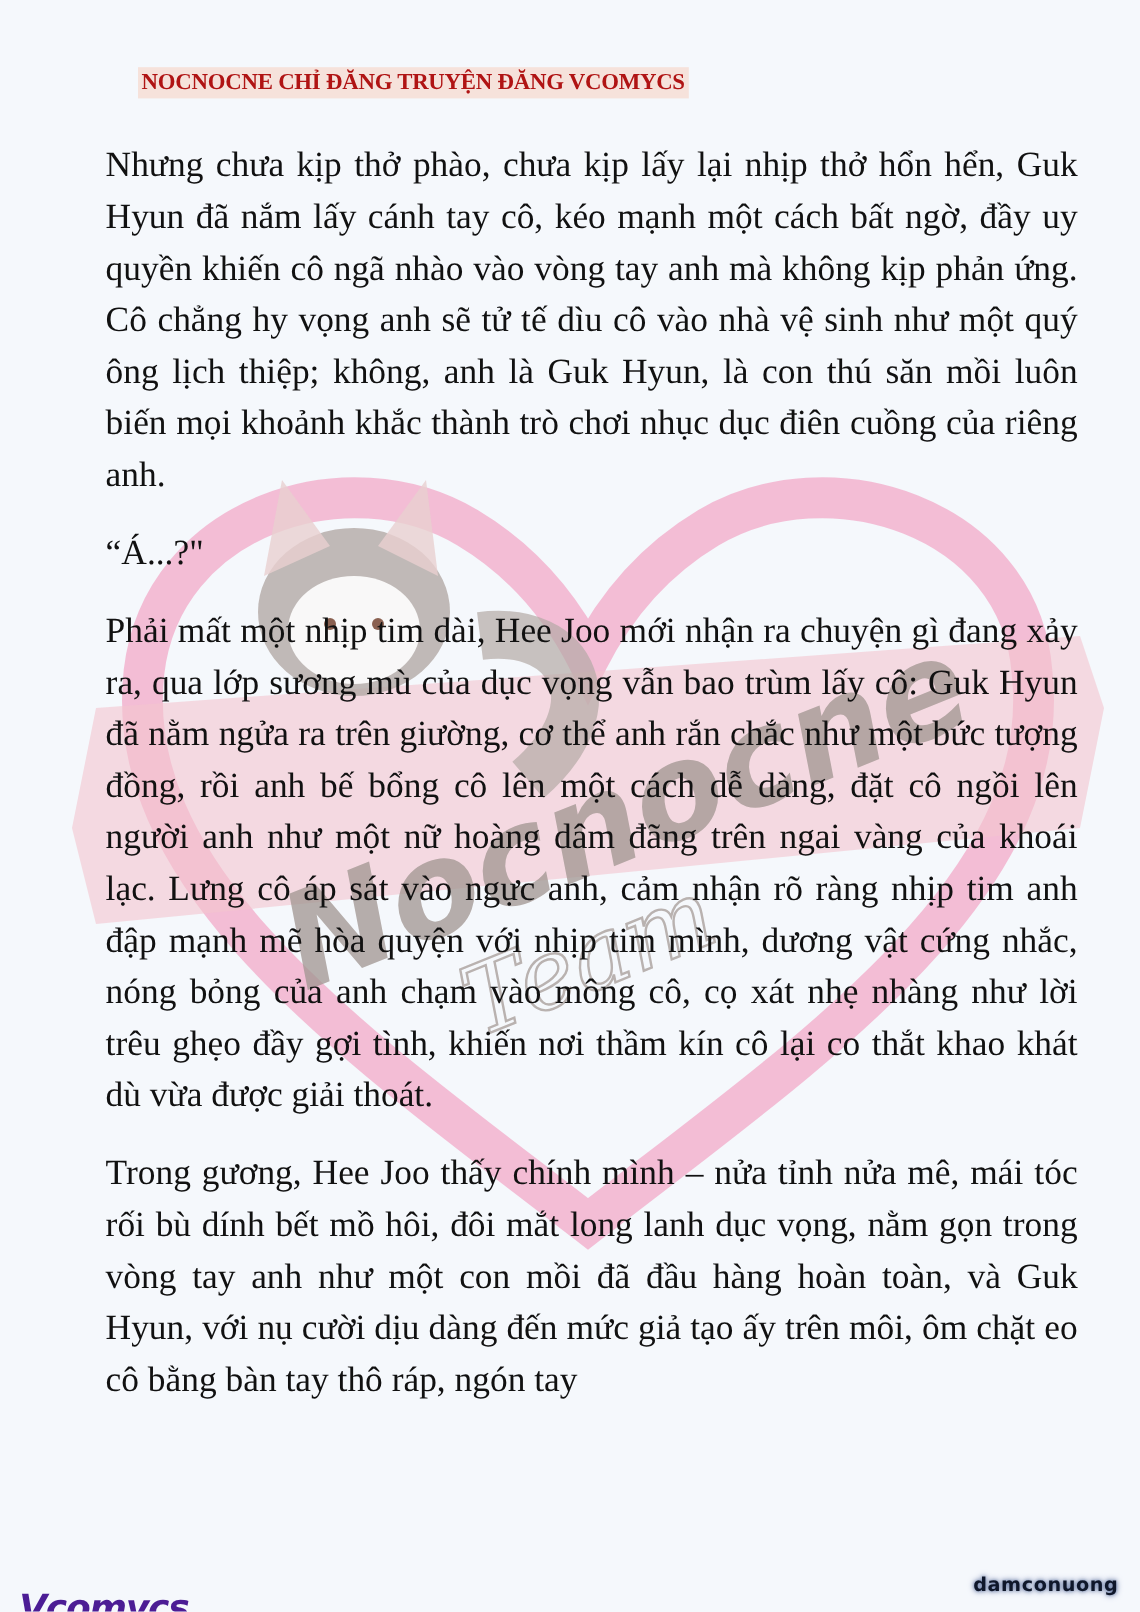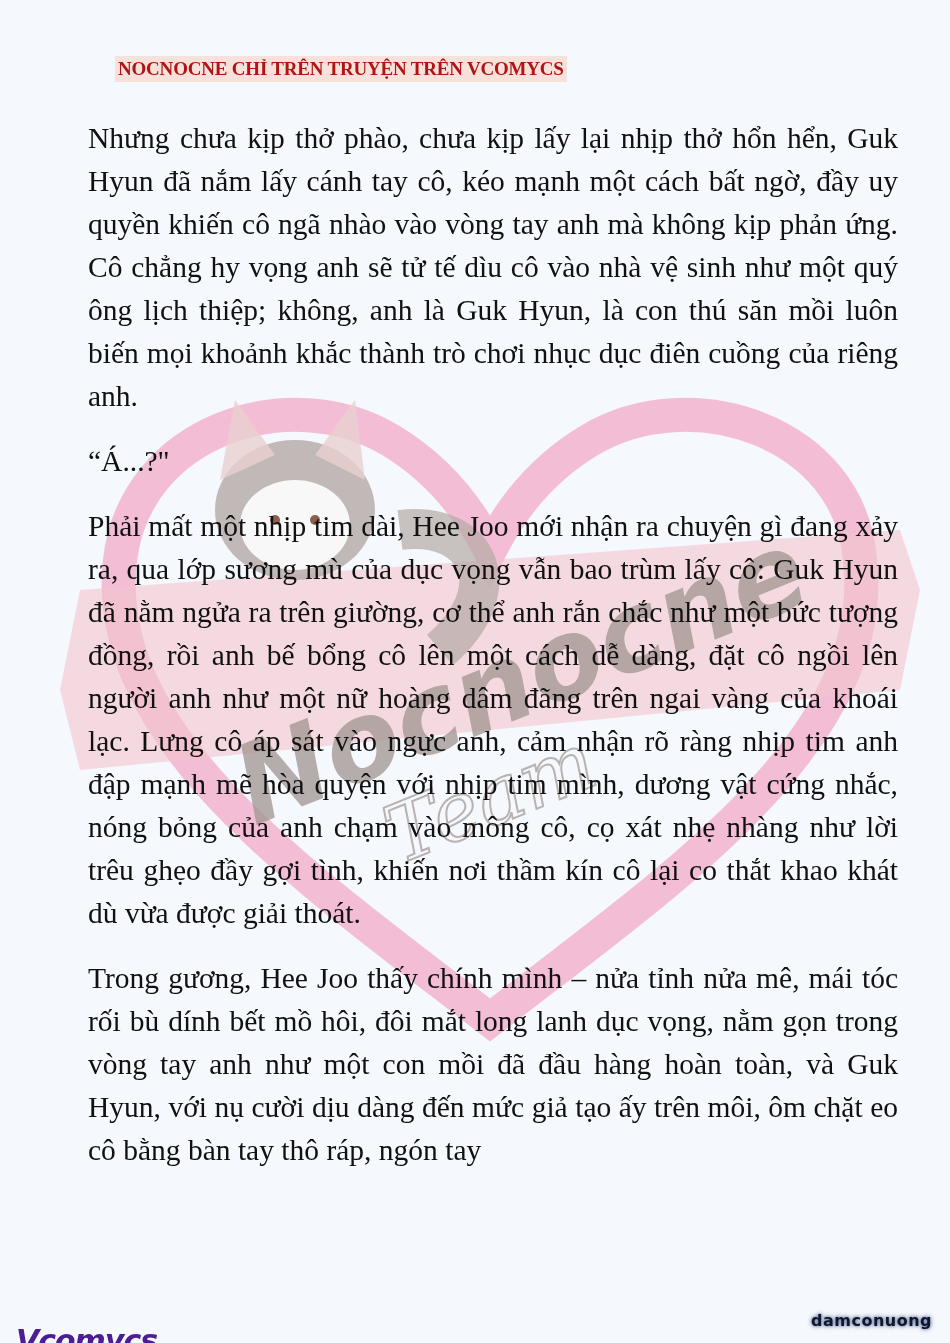--- a/index.html
+++ b/index.html
@@ -53,21 +53,21 @@
     <path d="M160 120 L 175 40 L 215 95 Z" fill="#e8d0d0" opacity="0.8"></path>
     <path d="M255 95 L 295 40 L 305 120 Z" fill="#e8d0d0" opacity="0.8"></path>
     <ellipse cx="235" cy="165" rx="55" ry="45" fill="#ffffff" opacity="0.9"></ellipse>
     <circle cx="215" cy="160" r="5" fill="#8a6050"></circle>
     <circle cx="255" cy="160" r="5" fill="#8a6050"></circle>
     <path d="M340 170 C 420 160, 450 230, 380 290" fill="none" stroke="#b3a9a5" stroke-width="40" opacity="0.7"></path>
     <text x="170" y="420" transform="rotate(-22 300 380)" font-family="DejaVu Sans, sans-serif" font-weight="bold" font-style="italic" font-size="110" fill="#a09590" opacity="0.75">Nocnocne</text>
     <text x="290" y="420" transform="rotate(-22 300 380)" font-family="DejaVu Serif, serif" font-style="italic" font-size="80" fill="none" stroke="#a09590" stroke-width="2" opacity="0.7" dy="90">Team</text>
   </svg>
 
-  <div class="header">NOCNOCNE CHỈ TRÊN TRUYỆN TRÊN VCOMYCS</div>
+  <div class="header">NOCNOCNE CHỈ ĐĂNG TRUYỆN ĐĂNG VCOMYCS</div>
 
   <div class="content">
     <p class="para">Nhưng chưa kịp thở phào, chưa kịp lấy lại nhịp thở hổn hển, Guk Hyun đã nắm lấy cánh tay cô, kéo mạnh một cách bất ngờ, đầy uy quyền khiến cô ngã nhào vào vòng tay anh mà không kịp phản ứng. Cô chẳng hy vọng anh sẽ tử tế dìu cô vào nhà vệ sinh như một quý ông lịch thiệp; không, anh là Guk Hyun, là con thú săn mồi luôn biến mọi khoảnh khắc thành trò chơi nhục dục điên cuồng của riêng anh.</p>
     <p class="para">“Á...?"</p>
     <p class="para">Phải mất một nhịp tim dài, Hee Joo mới nhận ra chuyện gì đang xảy ra, qua lớp sương mù của dục vọng vẫn bao trùm lấy cô: Guk Hyun đã nằm ngửa ra trên giường, cơ thể anh rắn chắc như một bức tượng đồng, rồi anh bế bổng cô lên một cách dễ dàng, đặt cô ngồi lên người anh như một nữ hoàng dâm đãng trên ngai vàng của khoái lạc. Lưng cô áp sát vào ngực anh, cảm nhận rõ ràng nhịp tim anh đập mạnh mẽ hòa quyện với nhịp tim mình, dương vật cứng nhắc, nóng bỏng của anh chạm vào mông cô, cọ xát nhẹ nhàng như lời trêu ghẹo đầy gợi tình, khiến nơi thầm kín cô lại co thắt khao khát dù vừa được giải thoát.</p>
     <p class="para">Trong gương, Hee Joo thấy chính mình – nửa tỉnh nửa mê, mái tóc rối bù dính bết mồ hôi, đôi mắt long lanh dục vọng, nằm gọn trong vòng tay anh như một con mồi đã đầu hàng hoàn toàn, và Guk Hyun, với nụ cười dịu dàng đến mức giả tạo ấy trên môi, ôm chặt eo cô bằng bàn tay thô ráp, ngón tay</p>
   </div>
 
   <div class="footer-logo">Vcomycs</div>
   <div class="footer-credit">damconuong</div>

